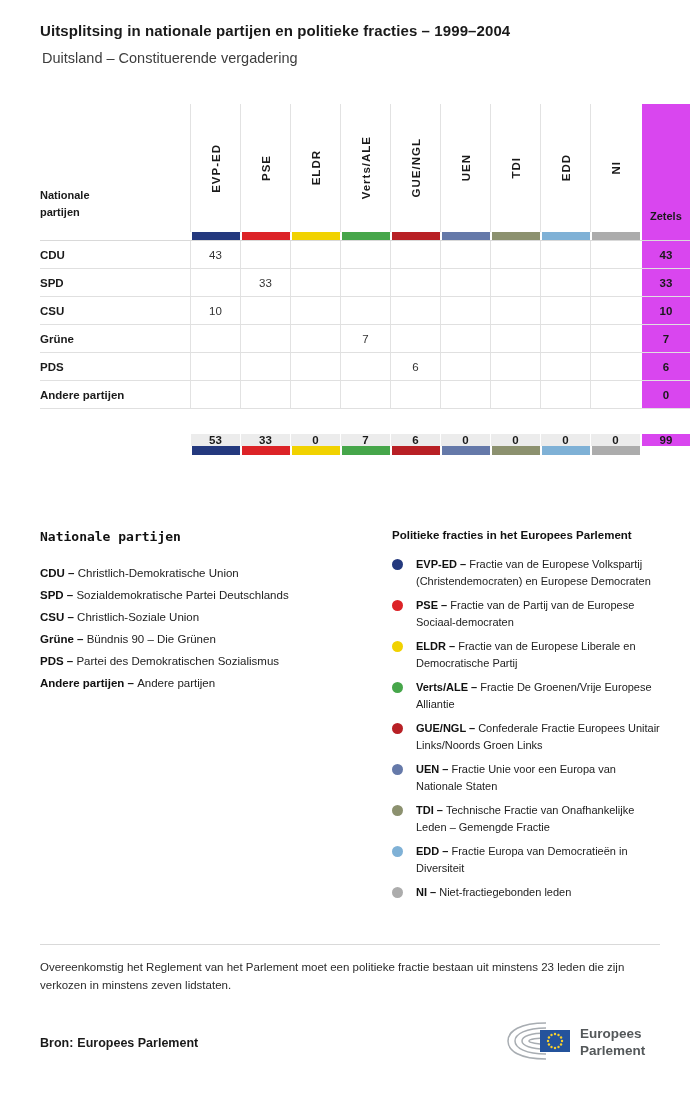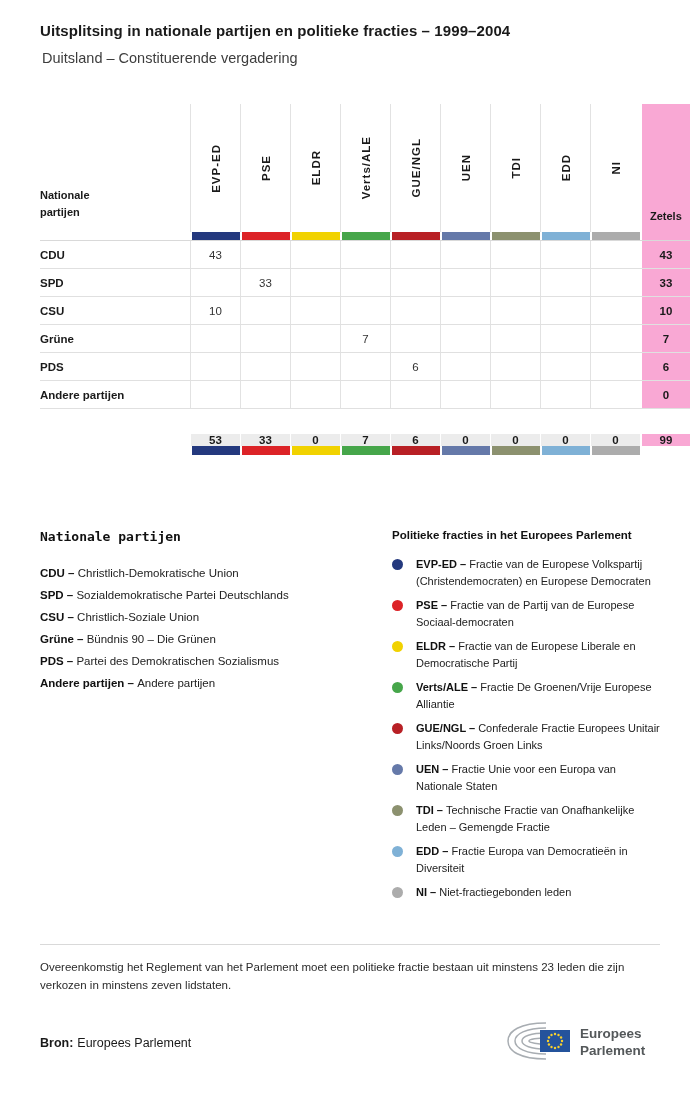--- a/index.html
+++ b/index.html
@@ -13,21 +13,21 @@
 
   .title { font-size:15px; font-weight:700; letter-spacing:.1px; }
   .subtitle { font-size:14.5px; font-weight:400; color:#3d3d3d; margin-top:11px; padding-left:2px; }
 
   
   .tablewrap { margin-top:38px; }
   .trow { display:flex; width:650px; }
   .cell { flex:none; }
   .c-name  { width:150px; }
   .c-grp   { width:50px; border-left:1px solid #e2e2e2; }
-  .c-seats { width:48px; margin-left:2px; background:#f9a8d4; }
+  .c-seats { width:48px; margin-left:2px; background:#d946ef; }
 
   .header-row { height:128px; }
   .header-row .c-name { display:flex; align-items:flex-end; padding-bottom:12px; }
   .corner-label { width:50px; font-size:11px; font-weight:700; line-height:1.5; overflow-wrap:break-word; word-break:break-word; }
   .header-row .c-grp { display:flex; align-items:center; justify-content:center; }
   .vlabel { writing-mode:vertical-rl; transform:rotate(180deg); font-size:11.5px; font-weight:700; letter-spacing:1px; white-space:nowrap; }
   .header-row .c-seats { display:flex; align-items:flex-end; padding:0 0 10px 8px; font-size:11px; font-weight:700; }
 
   .bar-row { height:9px; border-bottom:1px solid #d9d9d9; }
   .bar-row .c-grp { border-left:2px solid #ffffff; }
@@ -56,21 +56,21 @@
   .group-item { display:flex; margin-bottom:7px; font-size:11px; line-height:17px; color:#222; }
   .dot { width:11px; height:11px; border-radius:50%; flex:none; margin:3px 13px 0 0; }
   .gtext strong { font-weight:700; color:#111; }
 
   
   .rule { border:none; border-top:1px solid #d9d9d9; margin-top:36px; }
   .footnote { margin-top:13px; font-size:11.5px; line-height:1.6; color:#2b2b2b; max-width:645px; }
   .footer { display:flex; justify-content:space-between; align-items:center; margin-top:22px; }
   .source { font-size:12.5px; color:#1a1a1a; }
   .source strong { font-weight:700; }
-  .source span { margin-left:4px; }
+  .source span { margin-left:4px;font-weight:bold; }
 </style>
 </head>
 <body>
 
 <div class="page">
 
   <h1 class="title">Uitsplitsing in nationale partijen en politieke fracties – 1999–2004</h1>
   <h2 class="subtitle">Duitsland – Constituerende vergadering</h2>
 
   <div class="tablewrap">

